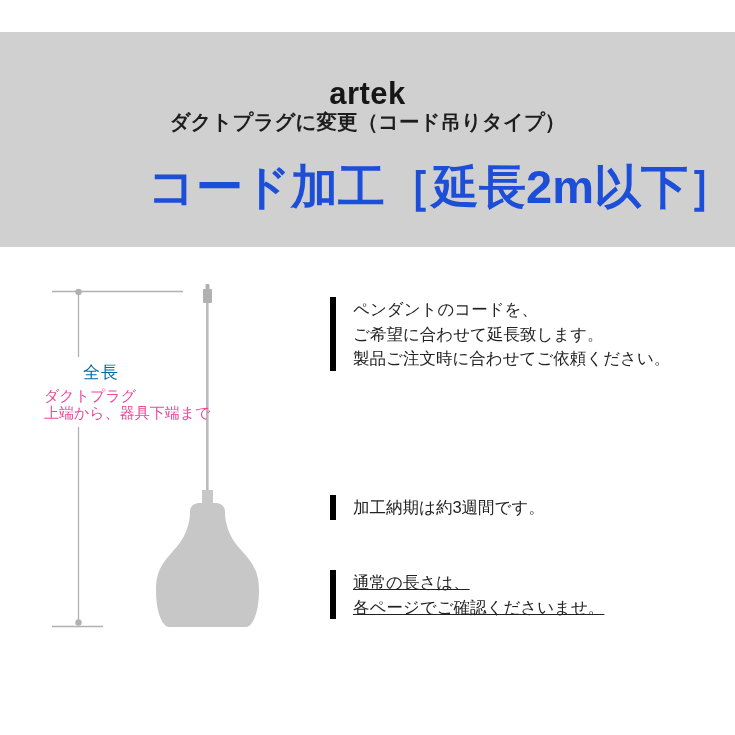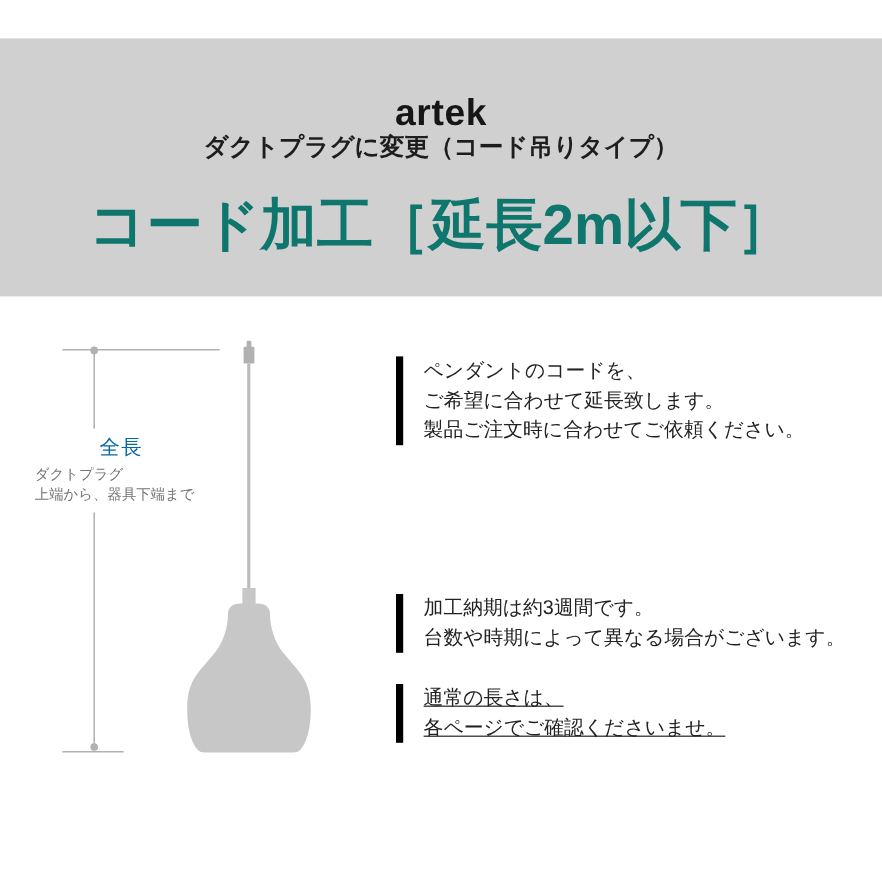--- a/index.html
+++ b/index.html
@@ -21,39 +21,39 @@
     position:absolute; top:44px; left:0; width:100%;
     text-align:center; font-size:31px; font-weight:700; color:#161616;
     letter-spacing:0.5px;
   }
   .subtitle {
     position:absolute; top:76px; left:0; width:100%;
     text-align:center; font-size:20.5px; font-weight:700; color:#1d1d1d;
   }
   .main-title {
     position:absolute; top:124px; left:0; width:100%;
-    text-align:center; font-size:47px; font-weight:900; color:#0f766e;
+    text-align:right; font-size:47px; font-weight:900; color:#1d4ed8;
     letter-spacing:0px; white-space:nowrap;
   }
 
   
   .diagram-svg { position:absolute; left:0; top:260px; }
   .dim-line { stroke:#b1b1b1; stroke-width:1.3; }
   .dim-dot  { fill:#b1b1b1; }
   .plug     { fill:#b1b1b1; }
   .cord     { fill:#bbbbbb; }
   .shade    { fill:#c7c7c7; }
 
   .label-total {
     position:absolute; left:83px; top:361px;
     font-size:17px; color:#0369a1; letter-spacing:1px;
   }
   .label-sub {
-    position:absolute; left:29px;
-    font-size:12px; color:#737373; line-height:17px;
+    position:absolute; left:44px;
+    font-size:15px; color:#ec4899; line-height:17px;
   }
   .label-sub.l1 { top:387px; }
   .label-sub.l2 { top:404px; }
 
   
   .note {
     position:absolute; left:330px;
     border-left:6px solid #000000; padding-left:17px;
     font-size:16.5px; line-height:24.5px; color:#222222;
     white-space:nowrap;
@@ -119,21 +119,20 @@
   <div class="label-sub l1">ダクトプラグ</div>
   <div class="label-sub l2">上端から、器具下端まで</div>
 
   <div class="note n1">
     <span>ペンダントのコードを、</span>
     <span>ご希望に合わせて延長致します。</span>
     <span>製品ご注文時に合わせてご依頼ください。</span>
   </div>
   <div class="note n3">
     <span>加工納期は約3週間です。</span>
-    <span>台数や時期によって異なる場合がございます。</span>
   </div>
   <div class="note n4">
     <span>通常の長さは、</span>
     <span>各ページでご確認くださいませ。</span>
   </div>
 
 
 </div>
 
 </body></html>

